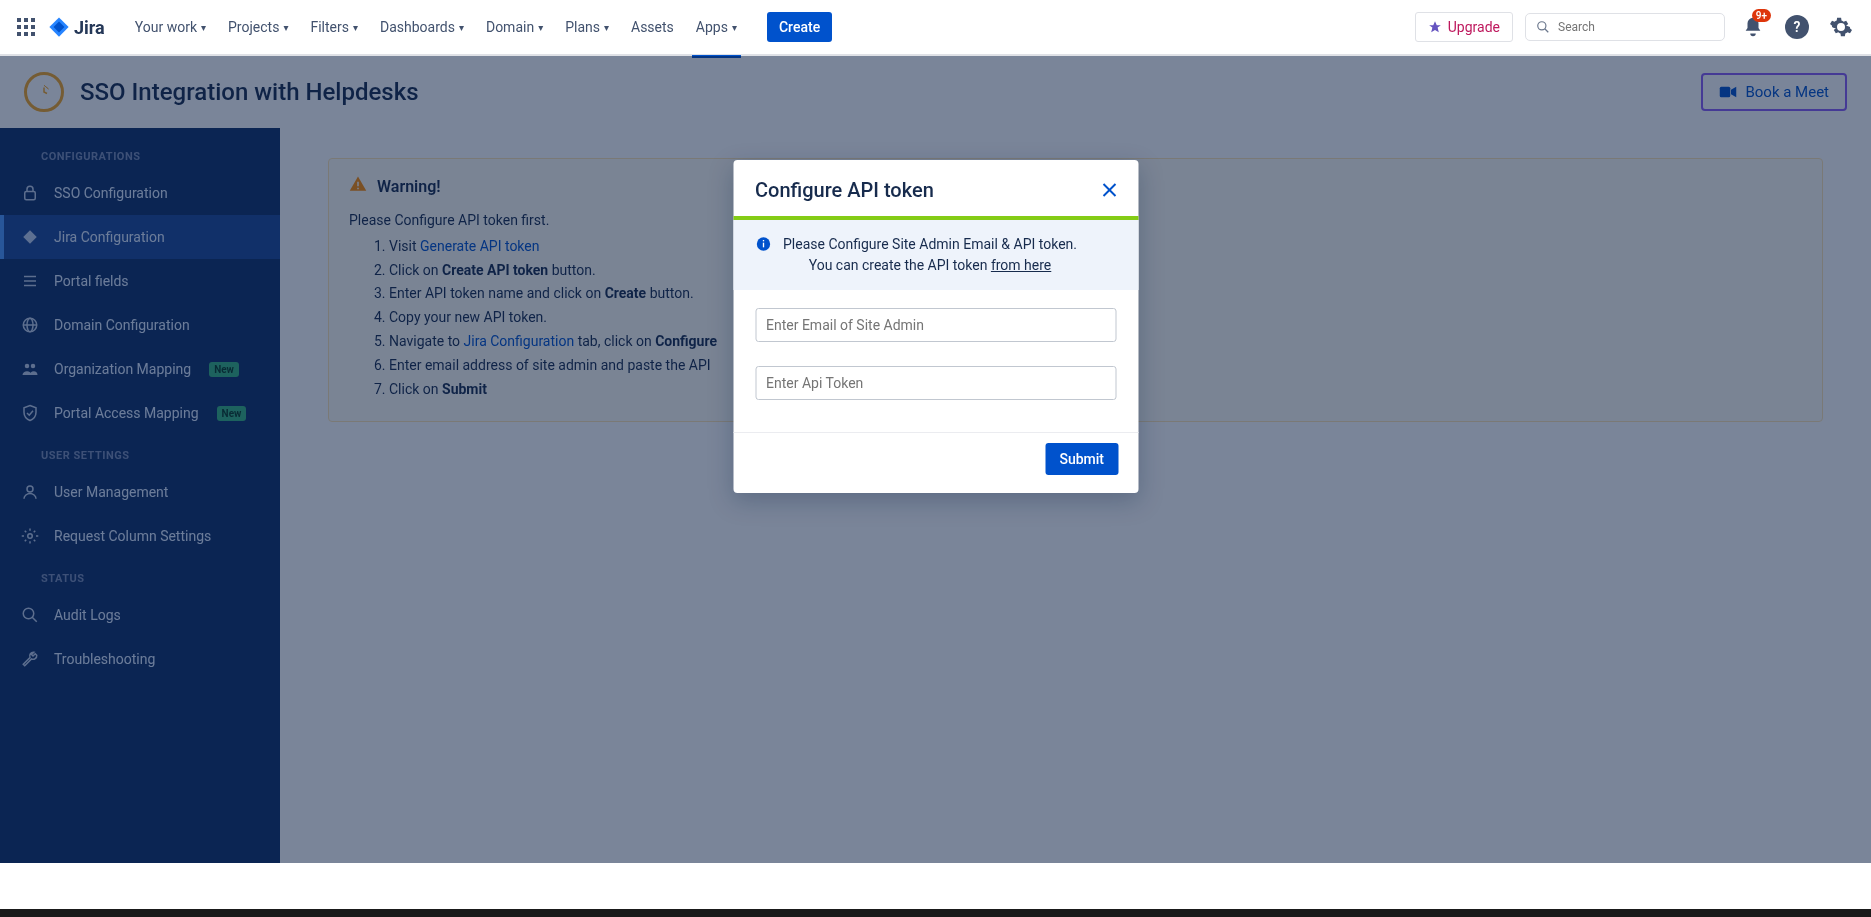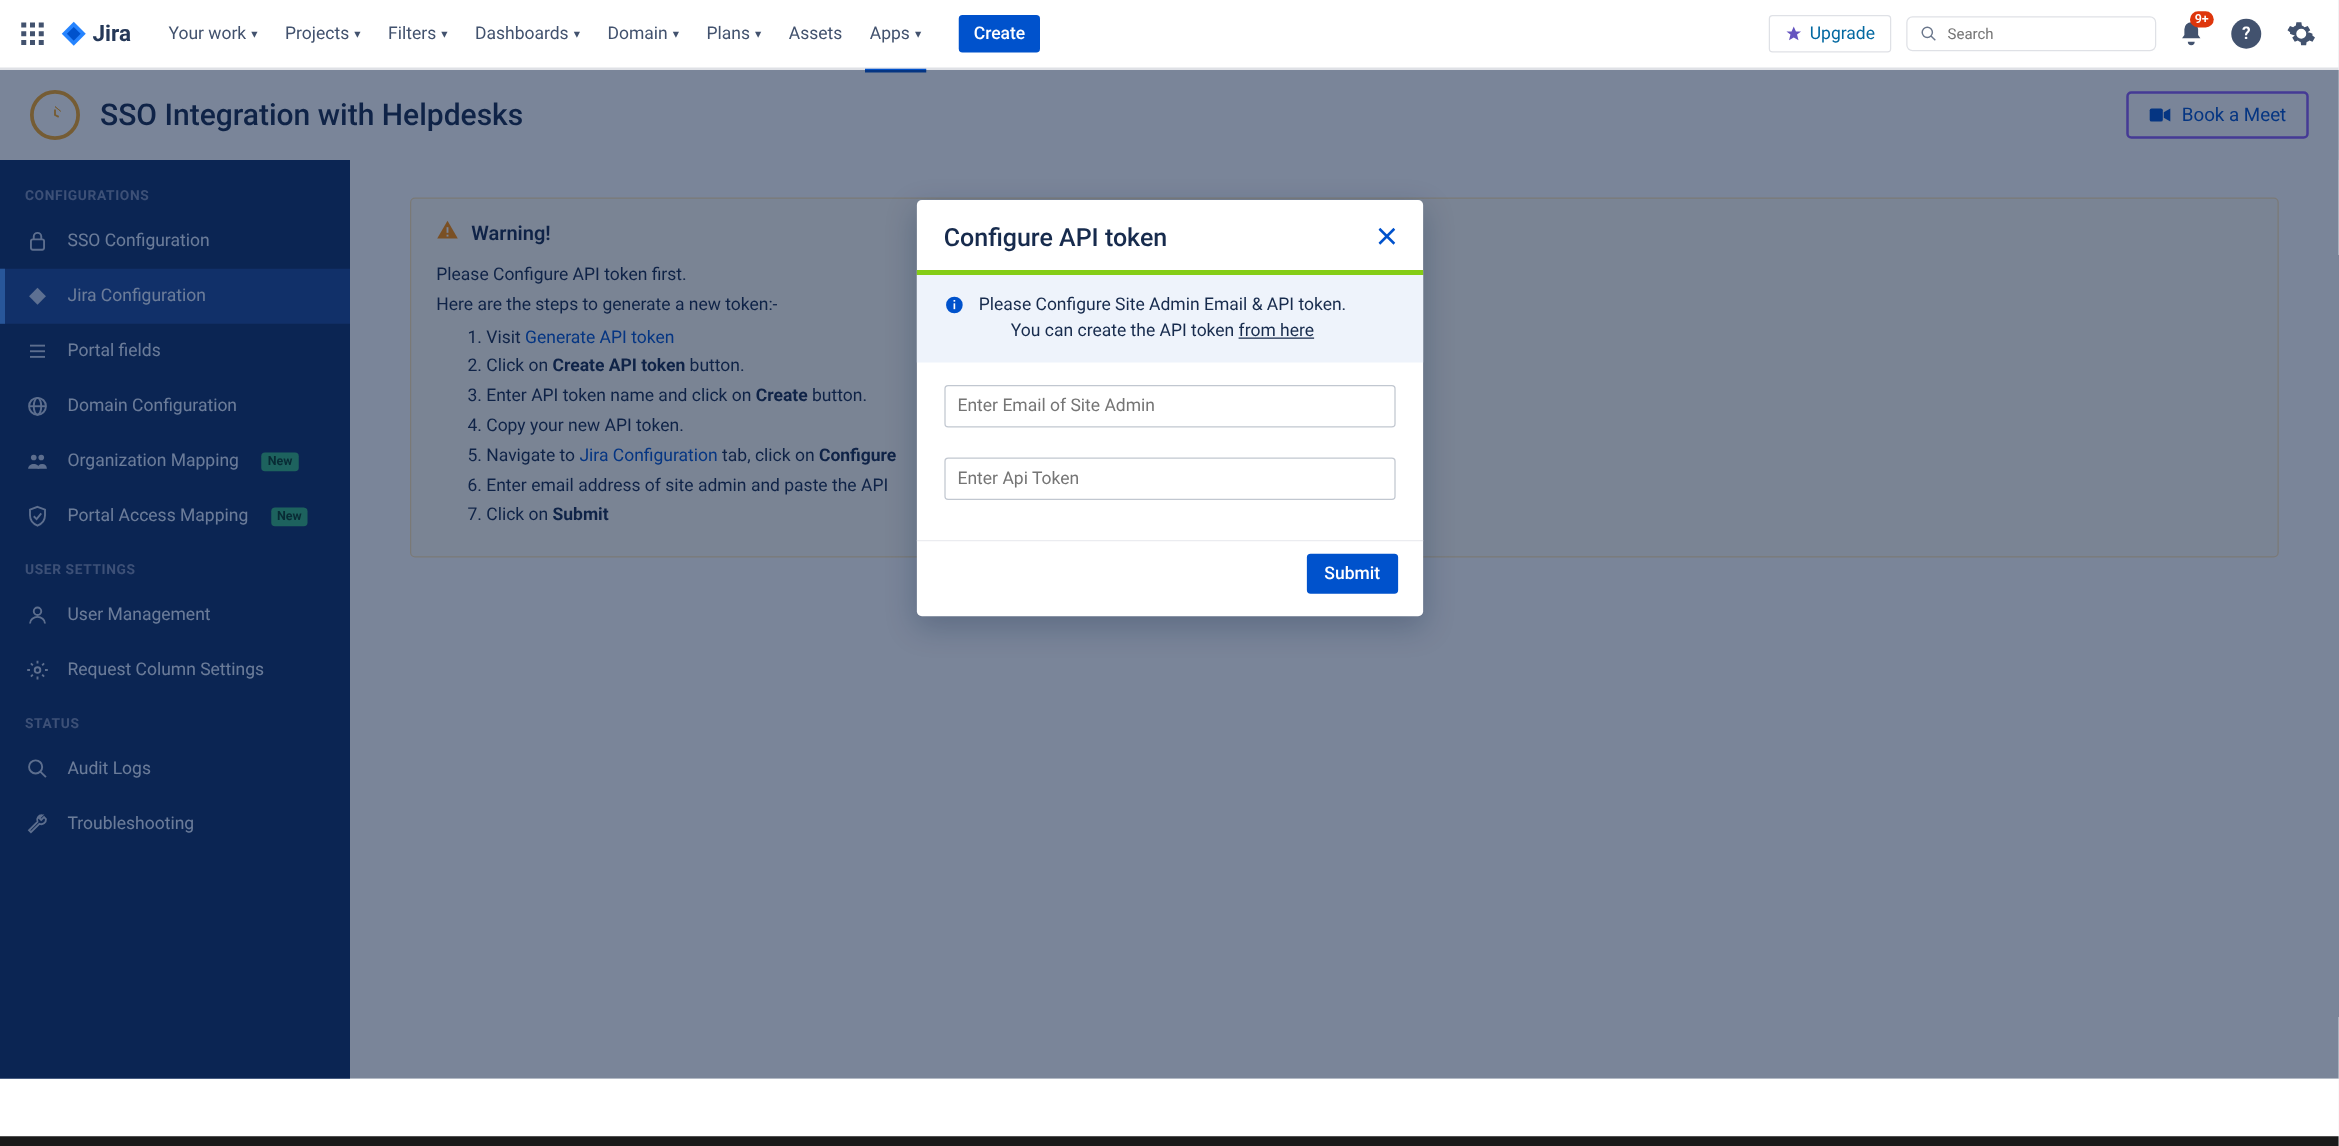--- a/index.html
+++ b/index.html
@@ -9,37 +9,37 @@
   .topnav { height: 56px; border-bottom: 2px solid #dfe1e6; display: flex; align-items: center; padding: 0 14px; gap: 10px; background:#fff; }
   .app-switcher { width:24px; height:24px; display:flex; align-items:center; justify-content:center; cursor:pointer; }
   .jira-logo { display:flex; align-items:center; gap:4px; margin-right: 10px; cursor:pointer;}
   .jira-logo-text { font-weight:700; color:#253858; font-size:18px;}
   .nav-items { display:flex; align-items:center; gap:2px; }
   .nav-item { padding: 6px 10px; font-size:14px; color:#42526e; cursor:pointer; display:flex; align-items:center; gap:4px; border-radius:3px; position:relative;}
   .nav-item.active::after { content:""; position:absolute; bottom:-17px; left:6px; right:6px; height:3px; background:#0052cc;}
   .chev { font-size:10px; }
   .create-btn { background:#0052cc; color:#fff; border:none; padding:7px 12px; border-radius:3px; font-size:14px; font-weight:500; cursor:pointer; margin-left:10px;}
   .topnav-right { margin-left:auto; display:flex; align-items:center; gap:12px;}
-  .upgrade-btn { border:1px solid #dfe1e6; background:#fff; padding:6px 12px; border-radius:3px; display:flex; align-items:center; gap:6px; font-size:14px; color:#0369a1; cursor:pointer;}
+  .upgrade-btn { border:1px solid #dfe1e6; background:#fff; padding:6px 12px; border-radius:3px; display:flex; align-items:center; gap:6px; font-size:14px; color:#be185d; cursor:pointer;}
   .search-box { border:1px solid #dfe1e6; border-radius:5px; padding:5px 10px; display:flex; align-items:center; gap:8px; width:200px;}
   .search-box input { border:none; outline:none; font-size:12px; width:100%; color:#6b778c;}
   .icon-btn { width:32px; height:32px; border-radius:50%; display:flex; align-items:center; justify-content:center; cursor:pointer; position:relative;}
   .notif-badge { position:absolute; top:-2px; right:-2px; background:#de350b; color:#fff; font-size:10px; font-weight:600; border-radius:8px; padding:1px 4px;}
   .help-circle { background:#42526e; color:#fff; border-radius:50%; width:24px; height:24px; display:flex; align-items:center; justify-content:center; font-size:14px; font-weight:600;}
 
   
   .page-header { height: 72px; display:flex; align-items:center; padding: 0 24px; gap:16px; border-bottom: 1px solid transparent;}
   .app-icon { width:40px; height:40px; border-radius:50%; border:3px solid #f5a623; display:flex; align-items:center; justify-content:center; font-size:18px;}
   .page-title { font-size:24px; font-weight:500; color:#172b4d;}
   .book-meet { margin-left:auto; border:2px solid #8b5cf6; background:#fff; color:#0052cc; padding:8px 16px; border-radius:4px; display:flex; align-items:center; gap:8px; font-size:15px; cursor:pointer;}
 
   
   .body { display:flex; height: calc(917px - 56px - 72px); }
   .sidebar { width: 280px; background:#0f2e66; color:#fff; padding-top: 8px; overflow-y:auto;}
-  .side-section-title { font-size:11px; font-weight:700; letter-spacing:0.5px; color:#7a8db5; padding: 14px 20px 8px;}
+  .side-section-title { font-size:11px; font-weight:700; letter-spacing:0.5px; color:#7a8db5; padding: 14px 20px 8px; margin-left: 21px;}
   .side-item { display:flex; align-items:center; gap:14px; padding: 12px 20px; font-size:14px; color:#deebff; cursor:pointer; position:relative;}
   .side-item.active { background:#1c4696; }
   .side-item.active::before { content:""; position:absolute; left:0; top:0; bottom:0; width:4px; background:#4c9aff;}
   .side-icon { width:20px; height:20px; display:flex; align-items:center; justify-content:center; opacity:0.85; flex-shrink:0;}
   .new-badge { background:#36b37e; color:#083b26; font-size:10px; font-weight:700; padding:2px 5px; border-radius:3px; margin-left:4px;}
 
   .main { flex:1; padding: 30px 48px; background:#fff; position:relative;}
   .warning-panel { border:1px solid #ffe5b3; background:#fffcf5; border-radius:4px; padding: 16px 20px 20px;}
   .warning-head { display:flex; align-items:center; gap:10px; font-weight:600; color:#172b4d; margin-bottom:12px;}
   .warn-icon { color:#ff8b00; }
@@ -282,21 +282,20 @@
           <svg width="18" height="18" viewBox="0 0 24 24">
               <path fill="#ff8b00" d="M12 2 L23 21 H1 Z"></path>
               <rect x="11" y="9" width="2" height="6" fill="#fff"></rect>
               <rect x="11" y="17" width="2" height="2" fill="#fff"></rect>
             </svg>
         </span>
         <span>Warning!</span>
       </div>
       <div class="warning-body">
         <div>Please Configure API token first.</div>
-        <div>Here are the steps to generate a new token:-</div>
         <ol>
           <li><span>Visit </span><span class="linkish">Generate API token</span></li>
           <li><span>Click on </span><b>Create API token</b><span> button.</span></li>
           <li><span>Enter API token name and click on </span><b>Create</b><span> button.</span></li>
           <li>Copy your new API token.</li>
           <li><span>Navigate to </span><span class="linkish">Jira Configuration</span><span> tab, click on </span><b>Configure</b></li>
           <li>Enter email address of site admin and paste the API</li>
           <li><span>Click on </span><b>Submit</b></li>
         </ol>
       </div>

